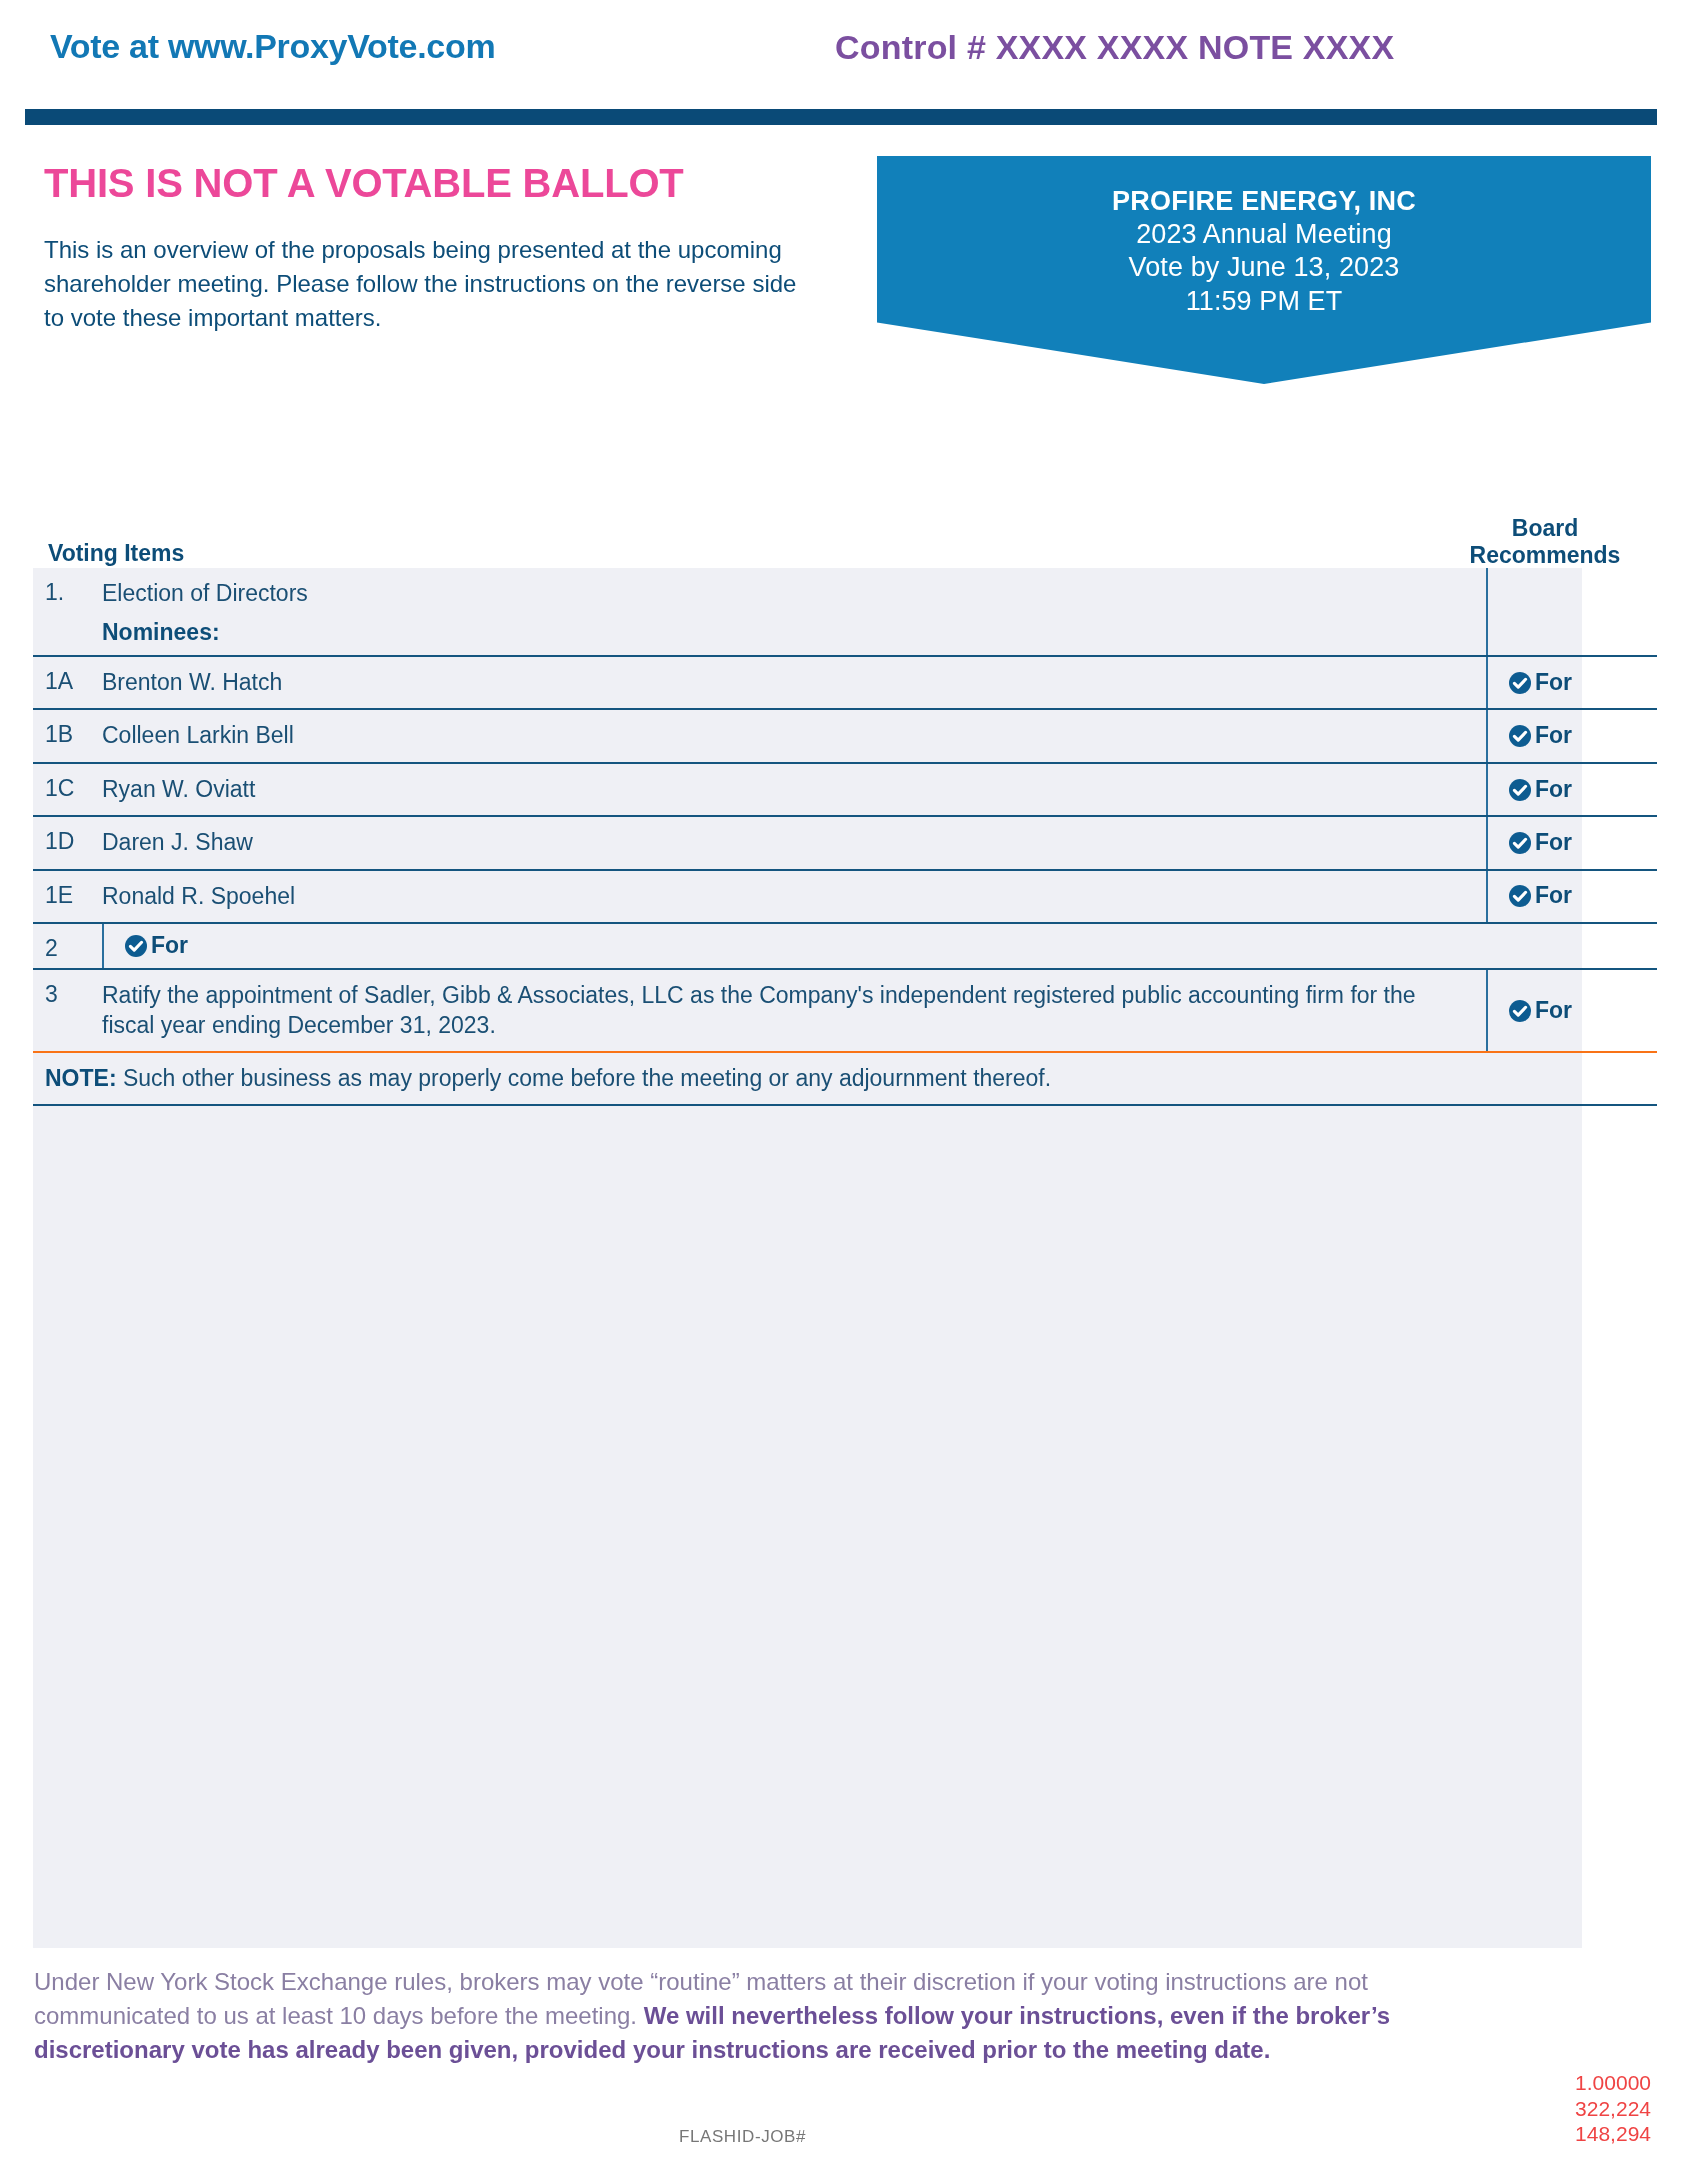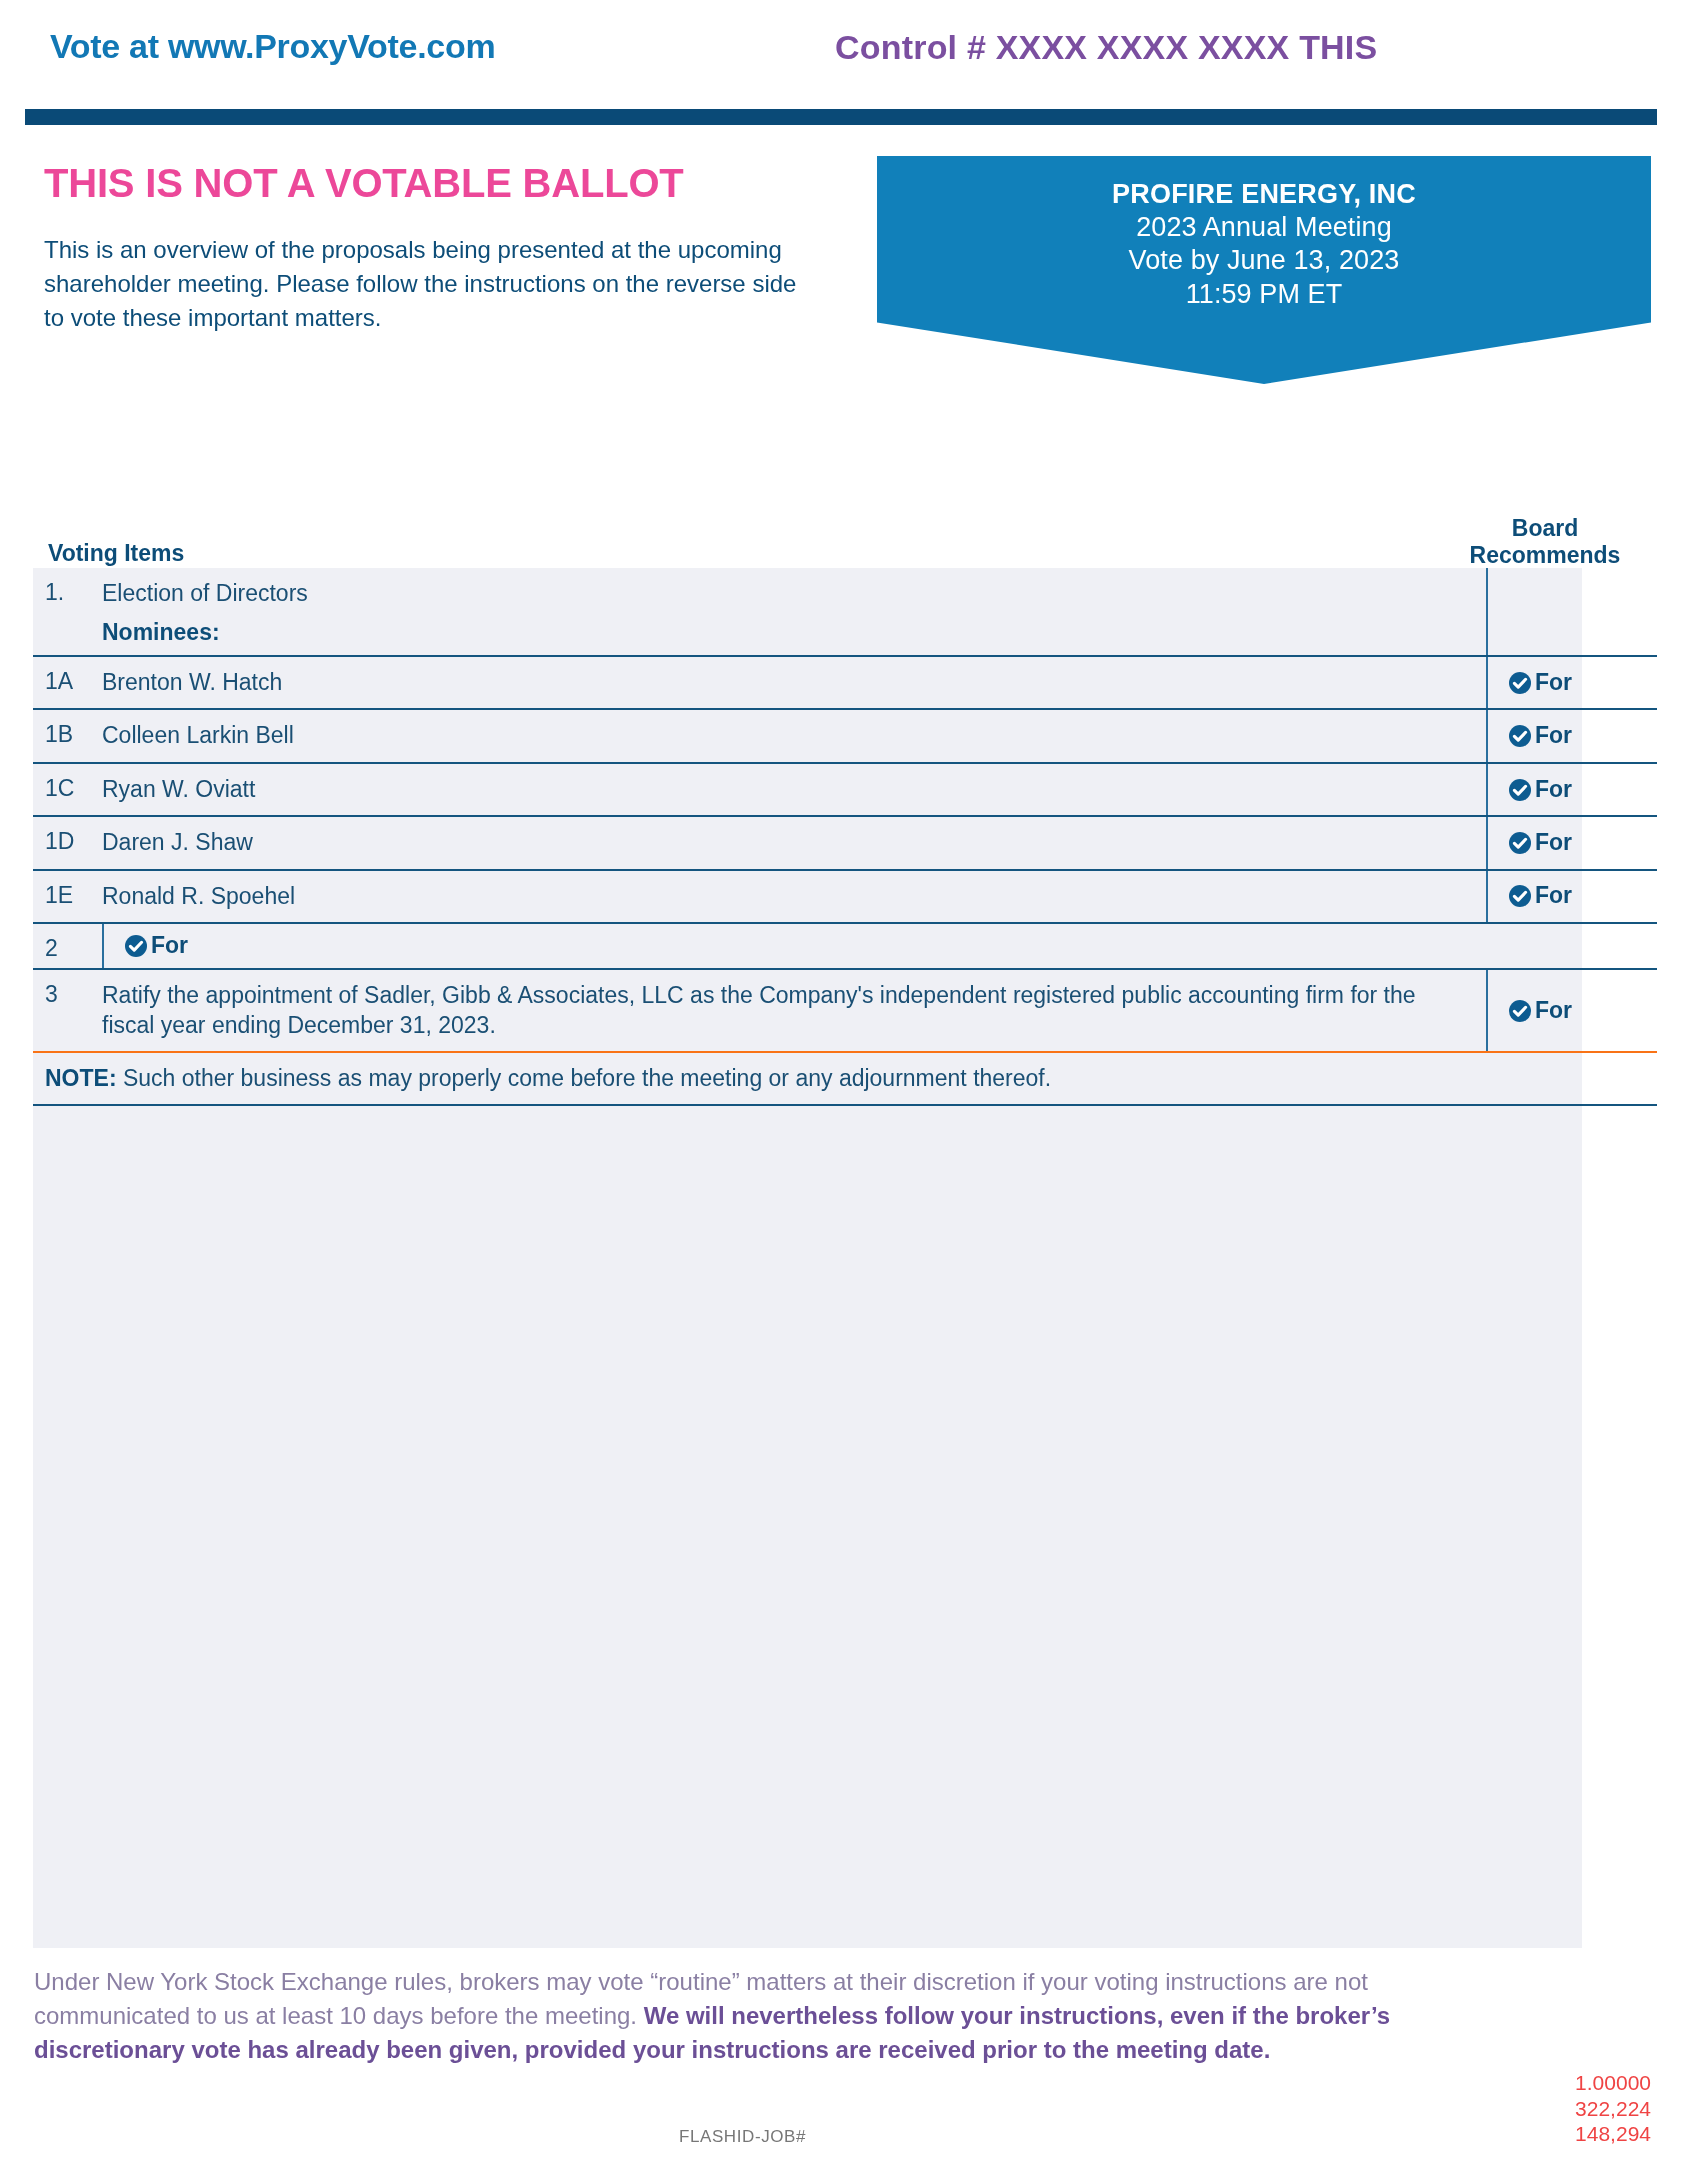--- a/index.html
+++ b/index.html
@@ -82,21 +82,21 @@
 
   
   .banner {
     position: absolute;
     left: 877px; top: 156px;
     width: 774px;
     height: 228px;
     background: #1180ba;
     clip-path: polygon(0 0, 100% 0, 100% 73%, 50% 100%, 0 73%);
     text-align: center;
-    padding-top: 22px;
+    padding-top: 29px;
   }
 
   .banner-company {
     font-size: 27px;
     font-weight: bold;
     color: #ffffff;
     line-height: 1.22;
     letter-spacing: 0.2px;
   }
 
@@ -261,21 +261,21 @@
     font-family: "Liberation Sans", sans-serif;
   }
 </style>
 </head>
 <body>
 
 <div class="page">
 
   <div class="top-header">
     <div class="proxyvote-link">Vote at www.ProxyVote.com</div>
-    <div class="control-number">Control # XXXX XXXX XXXX THIS</div>
+    <div class="control-number">Control # XXXX XXXX NOTE XXXX</div>
   </div>
   <div class="header-rule"></div>
 
   <div class="title-block">
     <div class="main-title">THIS IS NOT A VOTABLE BALLOT</div>
     <div class="intro-text">This is an overview of the proposals being presented at the upcoming shareholder meeting. Please follow the instructions on the reverse side to vote these important matters.</div>
   </div>
 
   <div class="banner">
     <div class="banner-company">PROFIRE ENERGY, INC</div>

